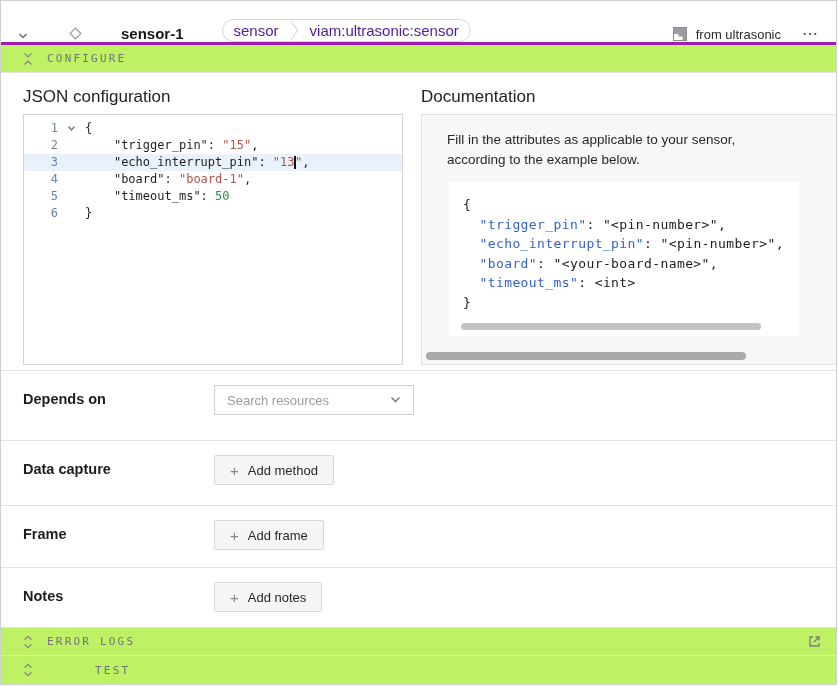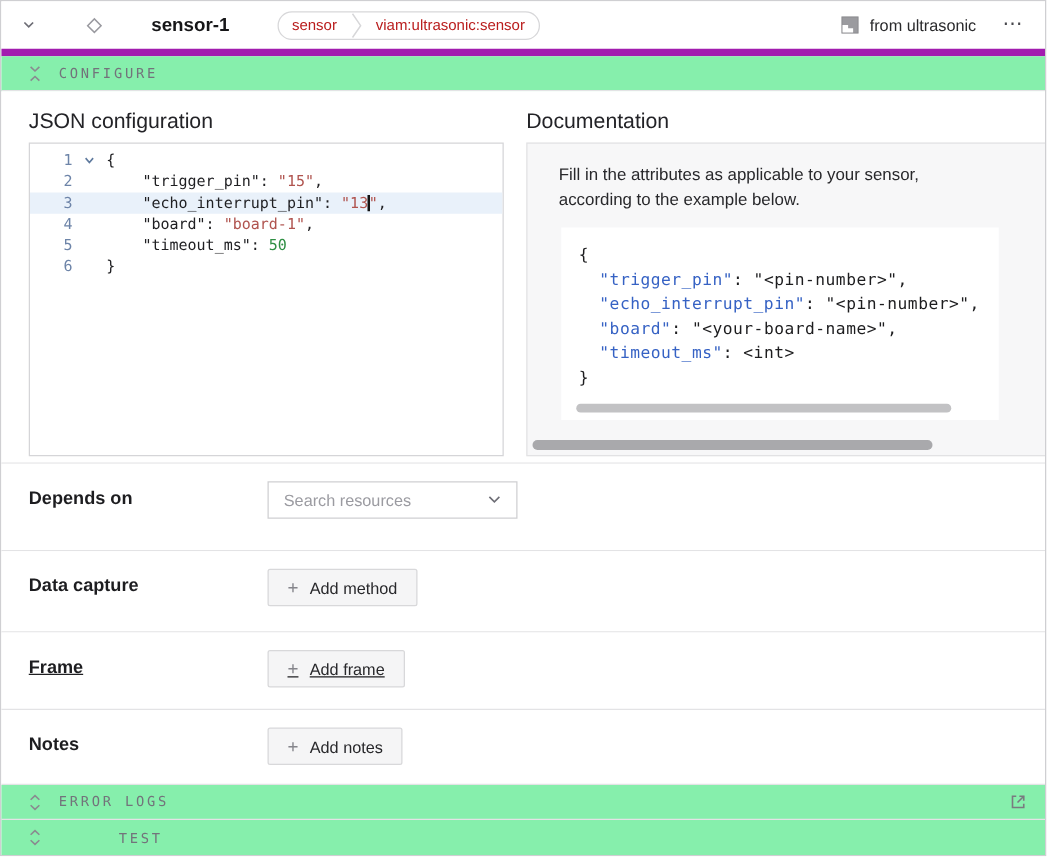--- a/index.html
+++ b/index.html
@@ -6,38 +6,38 @@
   html,body { margin:0; padding:0; background:#fff; }
   body { font-family:"Liberation Sans", sans-serif; color:#1f1f22; }
 
   .page {
     width:837px; height:685px; margin:0;
     border:1px solid #cfcfd2; background:#fff;
     display:flex; flex-direction:column; overflow:hidden;
   }
 
   
-  .hdr { height:44px; flex:0 0 44px; display:flex; align-items:center;
-         padding:0 14px 0 16px; border-bottom:6px solid #a21caf; background:#fff;gap:28px; }
+  .hdr { height:44px; flex:0 0 44px; display:flex; align-items:flex-end;
+         padding:0 14px 0 16px; border-bottom:3px solid #a21caf; background:#fff;gap:28px; }
   .hdr .caret { margin-right:10px; display:flex; cursor:pointer; }
   .hdr .diamond { margin-right:9px; display:flex; }
   .comp-name { font-size:15px; font-weight:700; color:#161618; margin-right:10px; }
   .pill { display:flex; align-items:center; height:23px; border:1px solid #d7d7d9;
-          border-radius:12px; font-size:12px; color:#b91c1c; background:#fff; overflow:hidden; }
+          border-radius:12px; font-size:15px; color:#4c1d95; background:#fff; overflow:hidden; }
   .pill .seg { padding:0 11px; line-height:21px; }
   .pill .sep { display:flex; height:23px; align-items:center; }
   .hdr-right { margin-left:auto; display:flex; align-items:center; gap:9px; }
   .from-txt { font-size:13px; color:#2a2a2c; }
   .from-txt b { font-weight:400; }
   .more-btn { border:none; background:none; font-size:16px; color:#47474c; cursor:pointer;
               padding:0 4px; margin-left:8px; line-height:1; }
 
   
   .secbar { height:28px; flex:0 0 28px; display:flex; align-items:center;
-            background:#86efac; border-bottom:1px solid #e3e3e5;
+            background:#bef264; border-bottom:1px solid #e3e3e5;
             padding:0 14px 0 21px; cursor:pointer; }
   .secbar .sec-label { font-family:"DejaVu Sans Mono", monospace; font-size:11px;
             letter-spacing:2.2px; color:#73737b; margin-left:13px; }
   .secbar .sec-icon { display:flex; }
   .secbar .ext { margin-left:auto; display:flex; cursor:pointer; }
   .secbar.last { border-bottom:none;gap:48px; }
 
   
   .content { flex:0 0 298px; height:298px; display:flex; gap:18px;
              padding:14px 0 0 22px; border-bottom:1px solid #e3e3e5; background:#fff; }
@@ -75,21 +75,21 @@
   .panel-hbar { position:absolute; bottom:4px; left:4px; width:320px; height:8px;
                 background:#a9a9ac; border-radius:4px; cursor:pointer; }
   .panel-vbar { position:absolute; top:6px; right:4px; width:7px; height:38px;
                 background:#c2c2c4; border-radius:4px; cursor:pointer; }
 
   
   .row { display:flex; align-items:flex-start; padding:14px 0 0 22px;
          border-bottom:1px solid #e3e3e5; background:#fff; }
   .row-depends { flex:0 0 70px; height:70px; }
   .row-capture { flex:0 0 65px; height:65px; }
-  .row-frame   { flex:0 0 62px; height:62px;text-decoration:underline; }
+  .row-frame   { flex:0 0 62px; height:62px; }
   .row-notes   { flex:0 0 60px; height:60px; }
   .row-label { width:191px; flex:0 0 191px; font-size:14.5px; font-weight:700;
                color:#1d1d20; padding-top:6px; }
   .select { width:200px; height:30px; border:1px solid #cfcfd2; background:#fff;
             display:flex; align-items:center; justify-content:space-between;
             padding:0 12px; cursor:pointer; }
   .select .ph { font-size:13px; color:#9b9ba1; }
   .addbtn { display:inline-flex; align-items:center; gap:9px; height:30px;
             background:#f5f5f6; border:1px solid #d8d8da; border-radius:2px;
             padding:0 15px; font-size:13px; color:#28282b; cursor:pointer;

